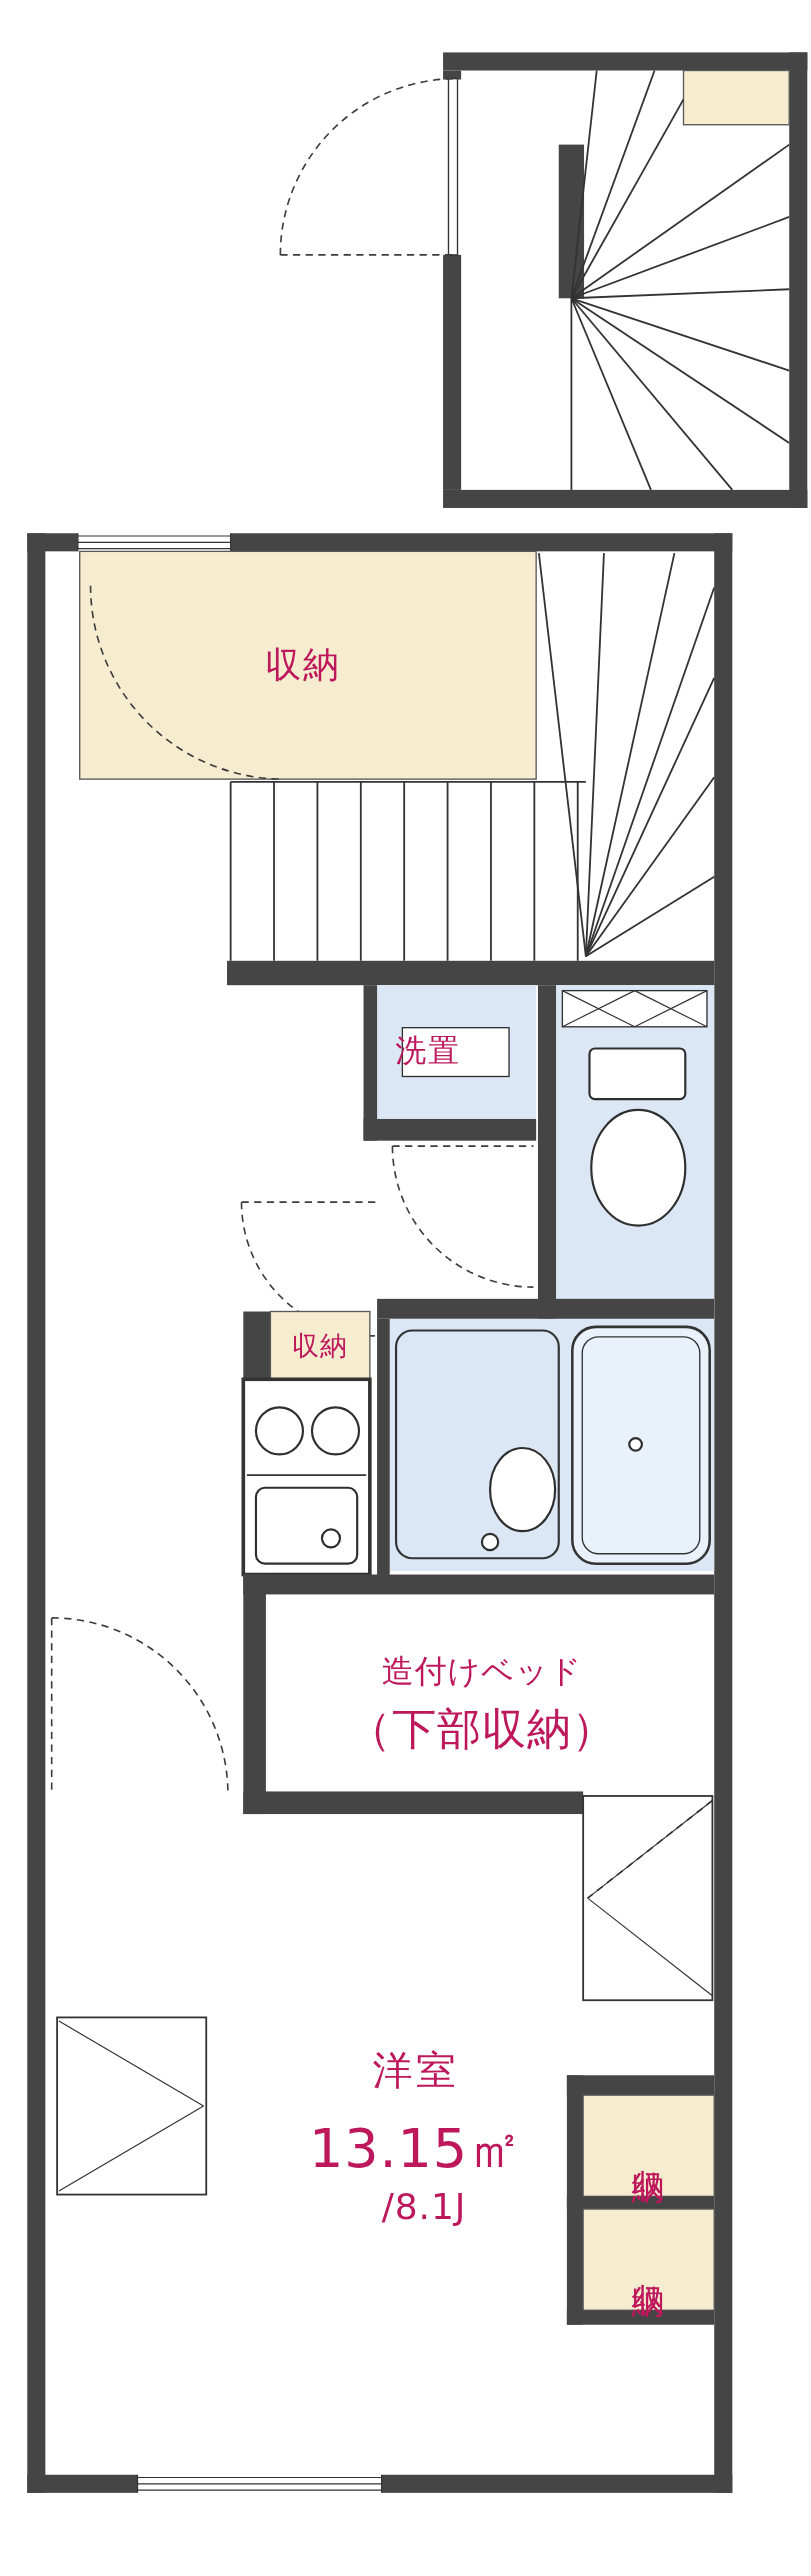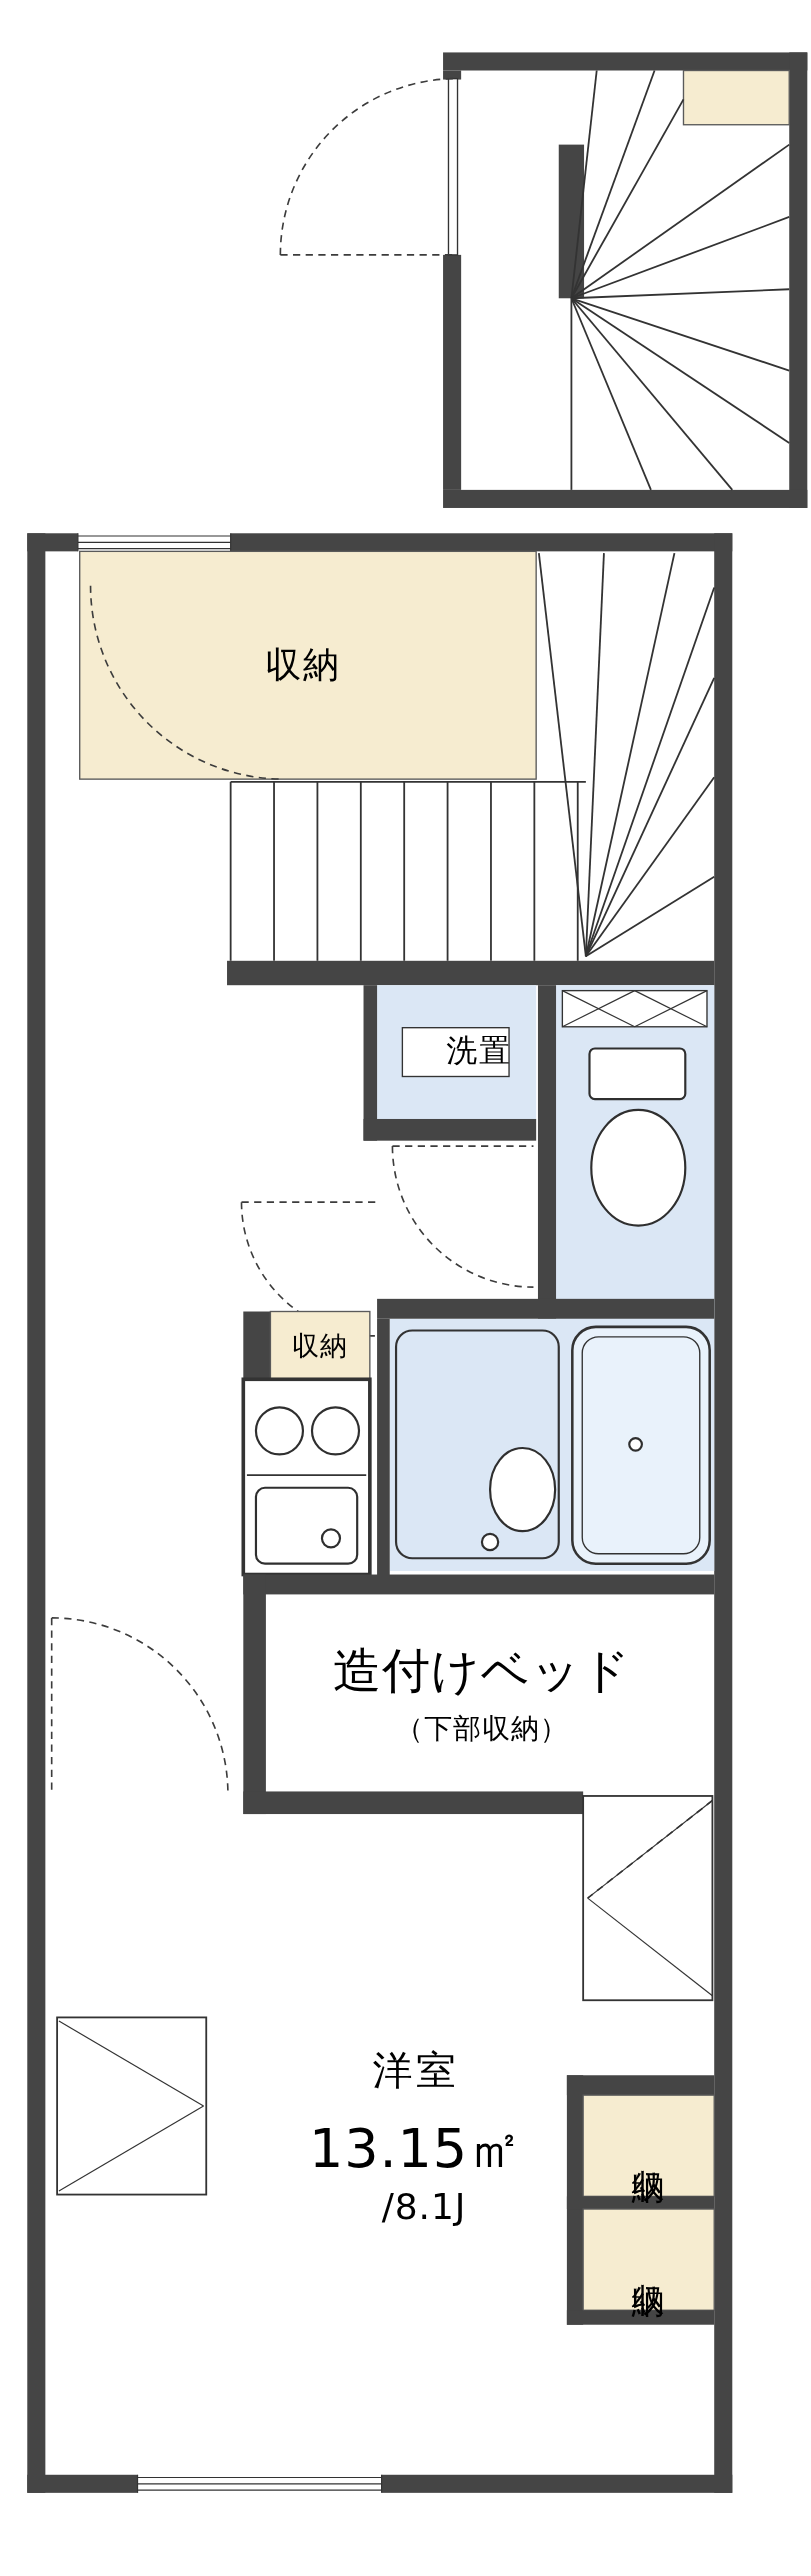--- a/index.html
+++ b/index.html
@@ -9,21 +9,21 @@
   
   .wall{fill:#454545;stroke:none;}
   .ln{stroke:#333;stroke-width:2;fill:none;}
   .thin{stroke:#333;stroke-width:1.3;fill:none;}
   .fix{stroke:#2f2f2f;stroke-width:2.4;fill:#fff;}
   .dash{stroke:#3c3c3c;stroke-width:1.8;fill:none;stroke-dasharray:8 6;}
   .cream{fill:#f6ecd0;stroke:#5a5a5a;stroke-width:1.5;}
   .blue{fill:#dbe7f5;stroke:none;}
   .box{fill:#fff;stroke:#333;stroke-width:2;}
   
-  .lbl{position:absolute;transform:translate(-50%,-50%);color:#000000;white-space:nowrap;
+  .lbl{position:absolute;transform:translate(-50%,-50%);color:#be185d;white-space:nowrap;
        letter-spacing:1.8px;line-height:1.15;text-align:center;}
   .vert{writing-mode:vertical-rl;letter-spacing:2.7px;}
 </style>
 </head>
 <body>
 
 <div class="canvas">
 
   <svg class="plan-svg" width="812" height="2576" viewBox="0 0 898 2850">
 
@@ -193,26 +193,26 @@
       <g>
         <rect class="box" x="63" y="2232" width="165" height="196"></rect>
         <line class="thin" x1="65" y1="2236" x2="225" y2="2330"></line>
         <line class="thin" x1="65" y1="2424" x2="225" y2="2330"></line>
       </g>
     </g>
   </svg>
 
   <div class="lbl" style="left:303px;top:665px;font-size:36px;">収納</div>
 
-  <div class="lbl" style="left:479px;top:1051px;font-size:31px;">洗置</div>
+  <div class="lbl" style="left:428px;top:1051px;font-size:31px;">洗置</div>
 
   <div class="lbl" style="left:320px;top:1346px;font-size:27px;letter-spacing:0.9px;">収納</div>
 
-  <div class="lbl" style="left:482px;top:1671px;font-size:48px;letter-spacing:0.9px;">造付けベッド</div>
-  <div class="lbl" style="left:482px;top:1729px;font-size:28px;letter-spacing:0.9px;">（下部収納）</div>
+  <div class="lbl" style="left:482px;top:1671px;font-size:32px;letter-spacing:0.9px;">造付けベッド</div>
+  <div class="lbl" style="left:482px;top:1729px;font-size:44px;letter-spacing:0.9px;">（下部収納）</div>
 
   <div class="lbl" style="left:416px;top:2070px;font-size:40px;letter-spacing:3.6px;">洋室</div>
   <div class="lbl" style="left:416px;top:2149px;font-size:54px;letter-spacing:0.9px;">13.15㎡</div>
   <div class="lbl" style="left:424px;top:2207px;font-size:36px;letter-spacing:0.9px;">/8.1J</div>
 
   <div class="lbl vert" style="left:648px;top:2146px;font-size:33px;">収納</div>
   <div class="lbl vert" style="left:648px;top:2260px;font-size:33px;">収納</div>
 
 </div>
 

